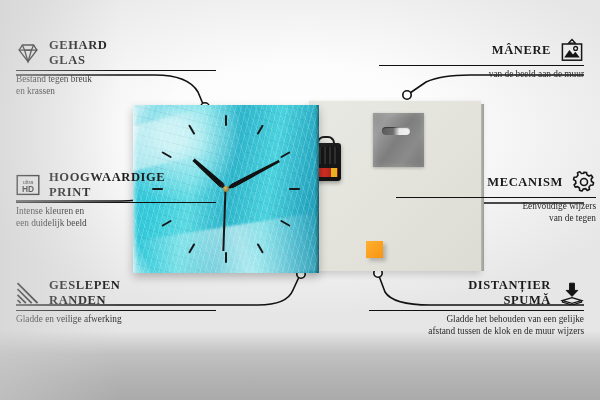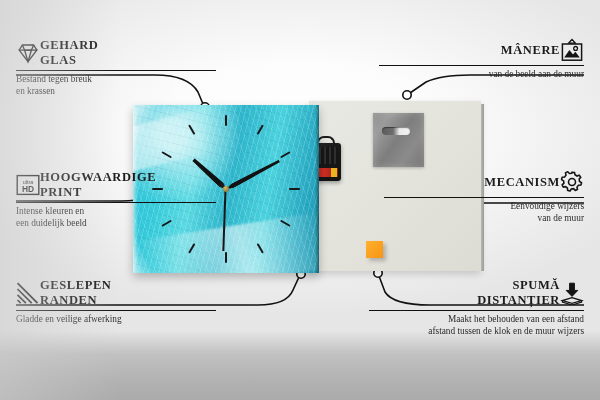--- a/index.html
+++ b/index.html
@@ -109,30 +109,30 @@
   .capn{position:absolute;left:50%;top:50%;width:6px;height:6px;margin:-3px 0 0 -3px;border-radius:50%;
     background:radial-gradient(circle at 35% 32%,#d8bb6a,#7a6122);}
 
   
   .cal{position:absolute;}
   .cal .ttl{font-weight:bold;letter-spacing:.6px;color:#1b1b1b;font-size:12.5px;line-height:14.5px;text-transform:uppercase;white-space:nowrap;}
   .cal .sub{color:#2a2a2a;font-size:9.3px;line-height:11.6px;}
   .cal .rule{height:1px;background:#111;margin:3px 0 3px;}
   .cal.left{text-align:left;}
   .cal.right{text-align:right;}
-  .hd{display:flex;align-items:center;gap:0;}
+  .hd{display:flex;align-items:center;gap:9px;}
   .cal.right .hd{justify-content:flex-end;}
   .ico{width:24px;height:24px;flex:0 0 24px;color:#141414;}
   .ico svg{display:block;width:24px;height:24px;}
 
   .c1{left:16px;top:38px;width:200px;}
   .c2{left:16px;top:170px;width:200px;}
   .c3{left:16px;top:278px;width:200px;}
   .c4{right:16px;top:38px;width:205px;}
-  .c5{right:16px;top:170px;width:200px;}
+  .c5{right:4px;top:170px;width:200px;}
   .c6{right:16px;top:278px;width:215px;}
 
   .lines{position:absolute;left:0;top:0;width:600px;height:400px;pointer-events:none;}
 </style>
 </head>
 <body>
 
 <div id="stage">
 
   <svg class="lines" viewBox="0 0 600 400">
@@ -303,35 +303,35 @@
       </div>
       <span class="ico">
         <svg viewBox="0 0 24 24" fill="none" stroke="currentColor" stroke-width="1.6">
           <path d="M12 2.2c.9 0 1.7.1 2.5.3l.5 2.3 2 1.2 2.2-.8c.6.6 1.1 1.3 1.5 2.1l-1.5 1.8.3 2.3 2 1.2c-.1.9-.3 1.7-.7 2.5l-2.3.2-1.5 1.8.5 2.2c-.7.5-1.5.9-2.3 1.1l-1.6-1.7-2.3.3-1.2 2c-.9-.1-1.7-.3-2.5-.7l-.2-2.3-1.9-1.4-2.2.5c-.5-.7-.9-1.4-1.1-2.3l1.7-1.6-.3-2.3-2-1.2c.1-.9.3-1.7.7-2.5l2.3-.2 1.4-1.9-.5-2.2c.7-.5 1.5-.9 2.3-1.1l1.6 1.7 2.3-.3Z"></path>
           <circle cx="12" cy="12" r="3.5"></circle>
         </svg>
       </span>
     </div>
     <div class="rule"></div>
     <div class="sub">Eenvoudige wijzers</div>
-    <div class="sub">van de muur</div>
+    <div class="sub">van de tegen</div>
   </div>
 
   <div class="cal right c6">
     <div class="hd">
       <div>
+        <div class="ttl">DISTANȚIER</div>
         <div class="ttl">SPUMĂ</div>
-        <div class="ttl">DISTANȚIER</div>
       </div>
       <span class="ico">
         <svg viewBox="0 0 24 24" fill="currentColor" stroke="currentColor" stroke-width="1">
           <path d="M9.6 2.2h4.8v7.2h3.4L12 15.4 6.2 9.4h3.4V2.2Z"></path>
           <path d="M12 16.6 21.6 19.6 12 22.4 2.4 19.6 12 16.6Z" fill="none" stroke-width="1.3"></path>
           <path d="M2.4 19.6v1.5L12 24l9.6-2.9v-1.5" fill="none" stroke-width="1.3"></path>
         </svg>
       </span>
     </div>
     <div class="rule"></div>
-    <div class="sub">Maakt het behouden van een afstand</div>
+    <div class="sub">Gladde het behouden van een gelijke</div>
     <div class="sub">afstand tussen de klok en de muur wijzers</div>
   </div>
 
 </div>
 
 </body></html>

